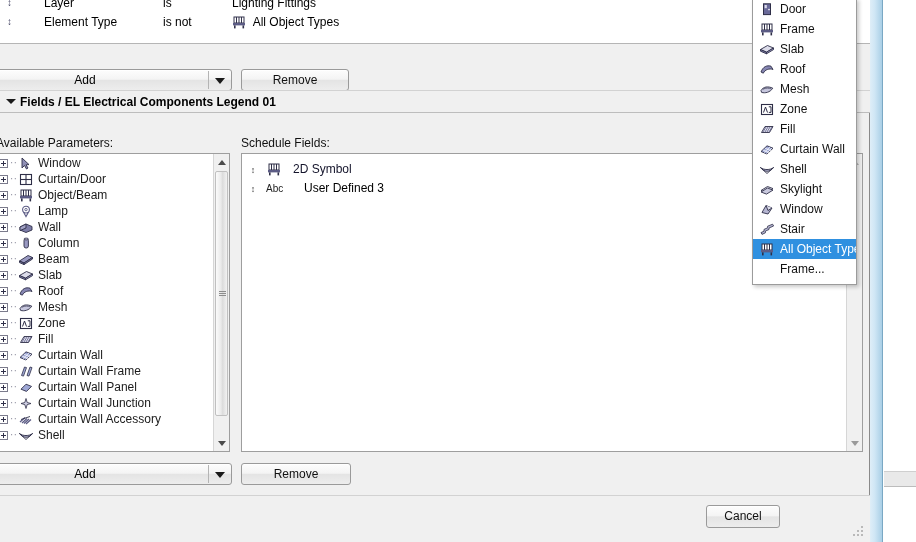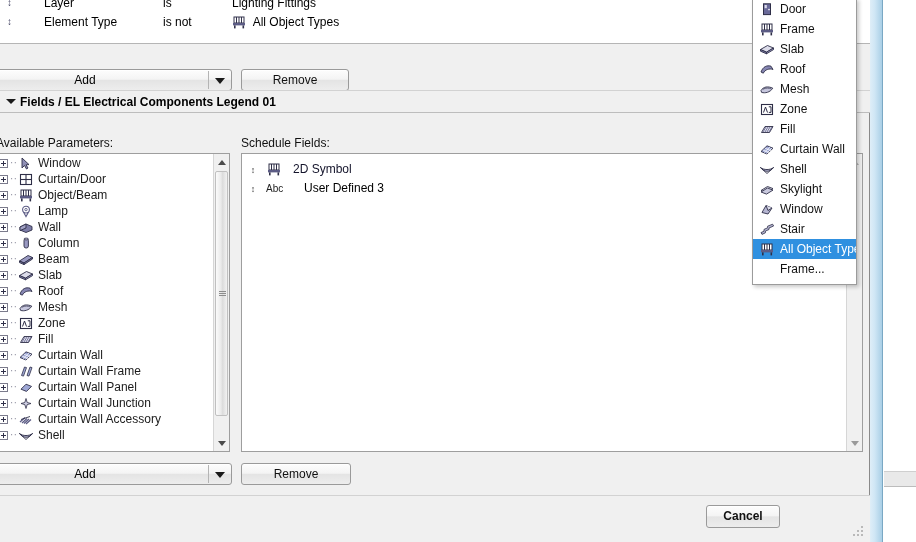--- a/index.html
+++ b/index.html
@@ -196,21 +196,21 @@
   }
   .sb-grip i {
     display: block; height: 1px; margin: 1px 0; background: #8d8d8d;
   }
 
   
   .bottombar {
     position: absolute; left: 0; bottom: 0; width: 870px; height: 47px;
     background: #f0f0f0; border-top: 1px solid #d2d2d2;
   }
-  .btn-cancel { left: 706px; top: 505px; width: 74px; height: 23px; font-weight: bold; }
+  .btn-cancel { left: 706px; top: 505px; width: 74px; height: 23px; }
   .btn-ok {
     left: 790px; top: 504px; width: 74px; height: 25px;
     background: linear-gradient(to bottom, #f2fbff 0%, #dcf1fc 46%, #bfe6fa 52%, #d9f3fe 100%);
     border: 1px solid #4b9ec4;
     border-radius: 3px;
     box-shadow: 0 0 3px 1px #5bb8e8, inset 0 0 0 1px #ffffff;
     line-height: 22px;
   }
   .resize-grip { position: absolute; right: 4px; bottom: 3px; width: 13px; height: 13px; }
   .resize-grip i {

